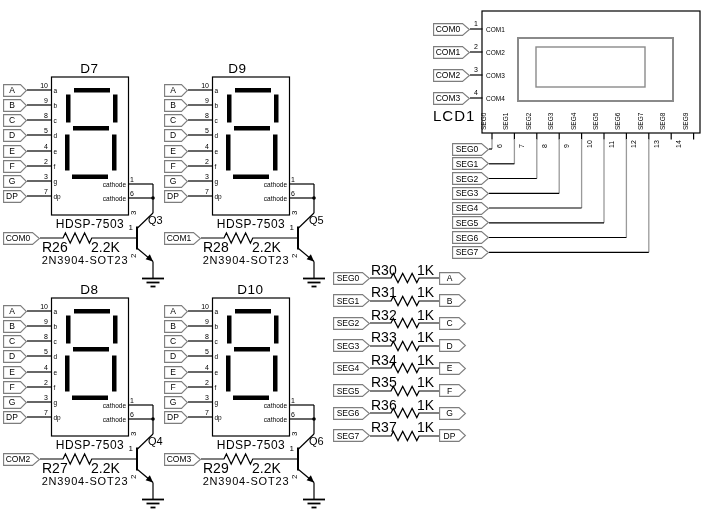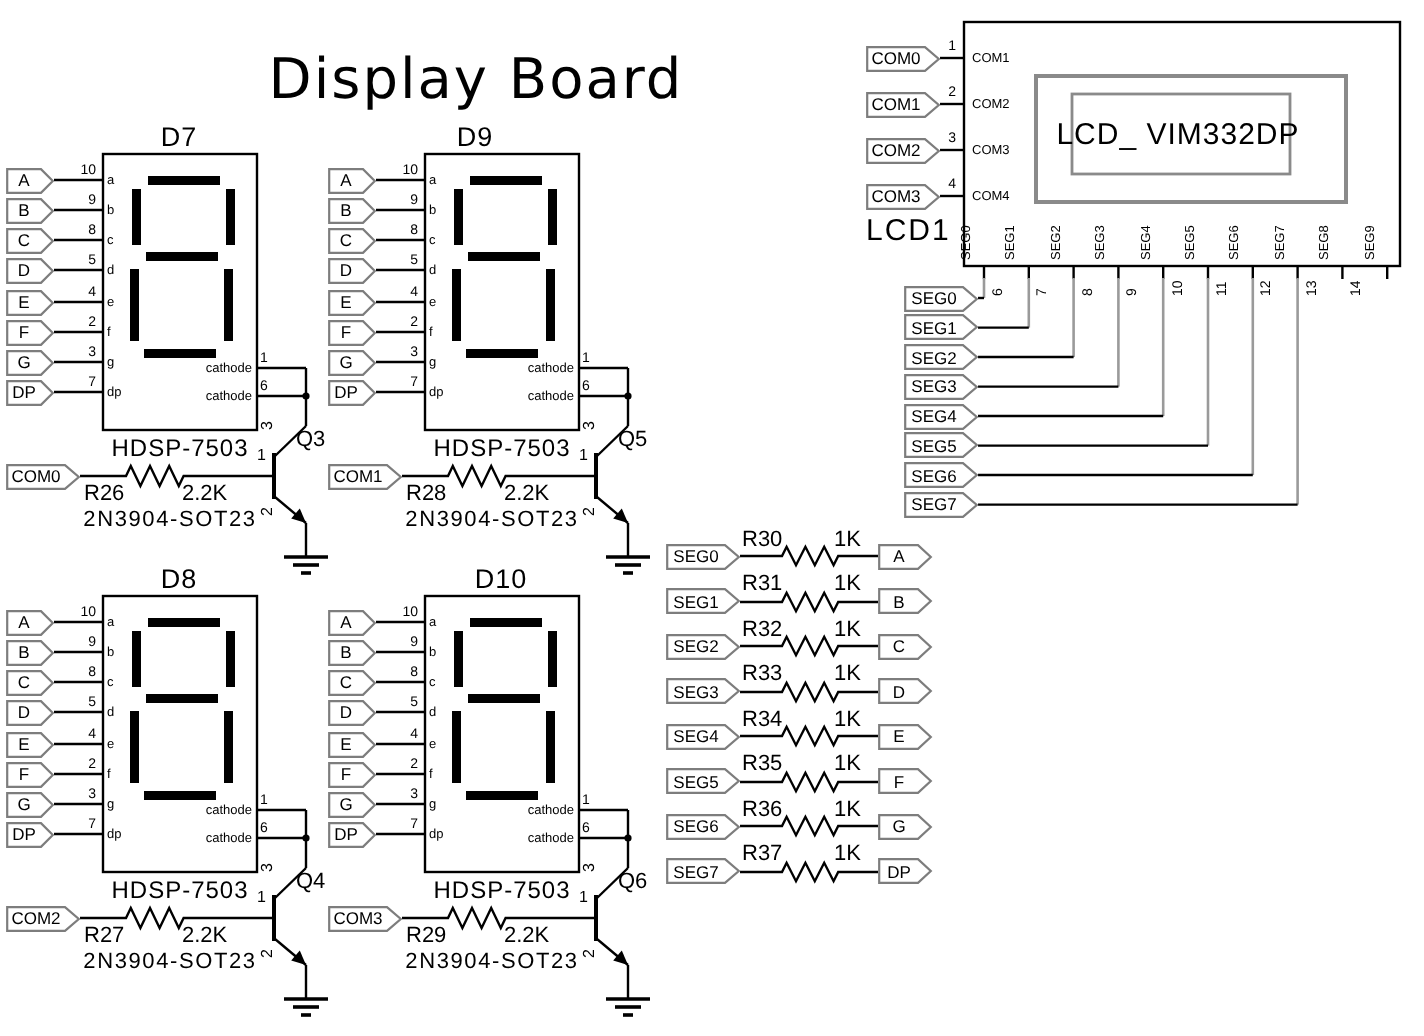--- a/index.html
+++ b/index.html
@@ -4,21 +4,21 @@
 <style>
   html,body{margin:0;padding:0;background:#fff;}
   .canvas{position:relative;width:712px;height:518px;background:#ffffff;overflow:hidden;
           font-family:"Liberation Sans",sans-serif;color:#000;}
   .t{position:absolute;white-space:nowrap;color:#000;}
   .ctr{text-align:center;}
   .r{text-align:right;}
   .f65{font-size:6.5px;line-height:9px;}
   .f7{font-size:7px;line-height:9px;}
   .f8{font-size:8px;line-height:9px;}
-  .f10{font-size:11px;line-height:12px;}
+  .f10{font-size:14px;line-height:12px;}
   .f11{font-size:11px;line-height:13px;}
   .f12{font-size:12px;line-height:14px;letter-spacing:0.5px;}
   .f13{font-size:13.5px;line-height:14px;letter-spacing:0.5px;}
   .f15{font-size:15px;line-height:17px;letter-spacing:0.5px;}
   .rot{transform:rotate(-90deg);transform-origin:0 100%;}
   .title{position:absolute;left:120px;top:23px;width:236px;text-align:center;
          font-family:"DejaVu Sans",sans-serif;font-size:28px;line-height:34px;letter-spacing:1px;}
   .unit{position:absolute;width:185px;height:230px;}
   .wrap{position:absolute;left:0;top:0;}
   svg.abs{position:absolute;overflow:visible;}
@@ -31,21 +31,20 @@
             justify-content:center;font-size:8.5px;color:#000;}
   .t24{width:24px;} .t24 span{right:6px;}
   .t27{width:27px;} .t27 span{right:6px;}
   .t37{width:37px;} .t37 span{right:7px;}
 </style>
 </head>
 <body>
 
 <div class="canvas">
 
-  <div class="title">Display Board</div>
 
   <div class="unit" style="left:0px;top:62px">
   <svg class="abs" style="left:0;top:0" width="185" height="230" viewBox="0 0 185 230">
     <rect class="ln" x="51.5" y="15" width="77" height="138"></rect>
     <g>
       <line class="ln" x1="27" y1="28" x2="51.5" y2="28"></line>
       <line class="ln" x1="27" y1="43" x2="51.5" y2="43"></line>
       <line class="ln" x1="27" y1="58" x2="51.5" y2="58"></line>
       <line class="ln" x1="27" y1="73" x2="51.5" y2="73"></line>
       <line class="ln" x1="27" y1="89" x2="51.5" y2="89"></line>
@@ -641,21 +640,20 @@
       <line class="lng" x1="174" y1="139" x2="174" y2="222.8"></line>  
         <line class="ln" x1="59" y1="222.8" x2="174" y2="222.8"></line>
       <line class="lng" x1="196.4" y1="139" x2="196.4" y2="237.5"></line>  
         <line class="ln" x1="59" y1="237.5" x2="196.4" y2="237.5"></line>
       <line class="lng" x1="218.8" y1="139" x2="218.8" y2="252.3"></line>  
         <line class="ln" x1="59" y1="252.3" x2="218.8" y2="252.3"></line>
     </g>
   </svg>
 
   <div class="t f15" style="left:433px;top:107px;letter-spacing:1px">LCD1</div>
-  <div class="t f15 ctr" style="left:527px;top:59px;width:124px">LCD_ VIM332DP</div>
 
   <div id="lcdcoms">
       <div class="wrap" style="top: 29px;">
   <div class="tag t37" style="left:433px;top:-6.5px">
           <svg width="37" height="13">
             <polygon class="pg" points="0.6,0.6 29.5,0.6 36.4,6.5 29.5,12.4 0.6,12.4"></polygon>
           </svg>
           <span>COM0</span>
         </div>
   <div class="t f7 r" style="left:462px;top:-10px;width:16px">1</div>

